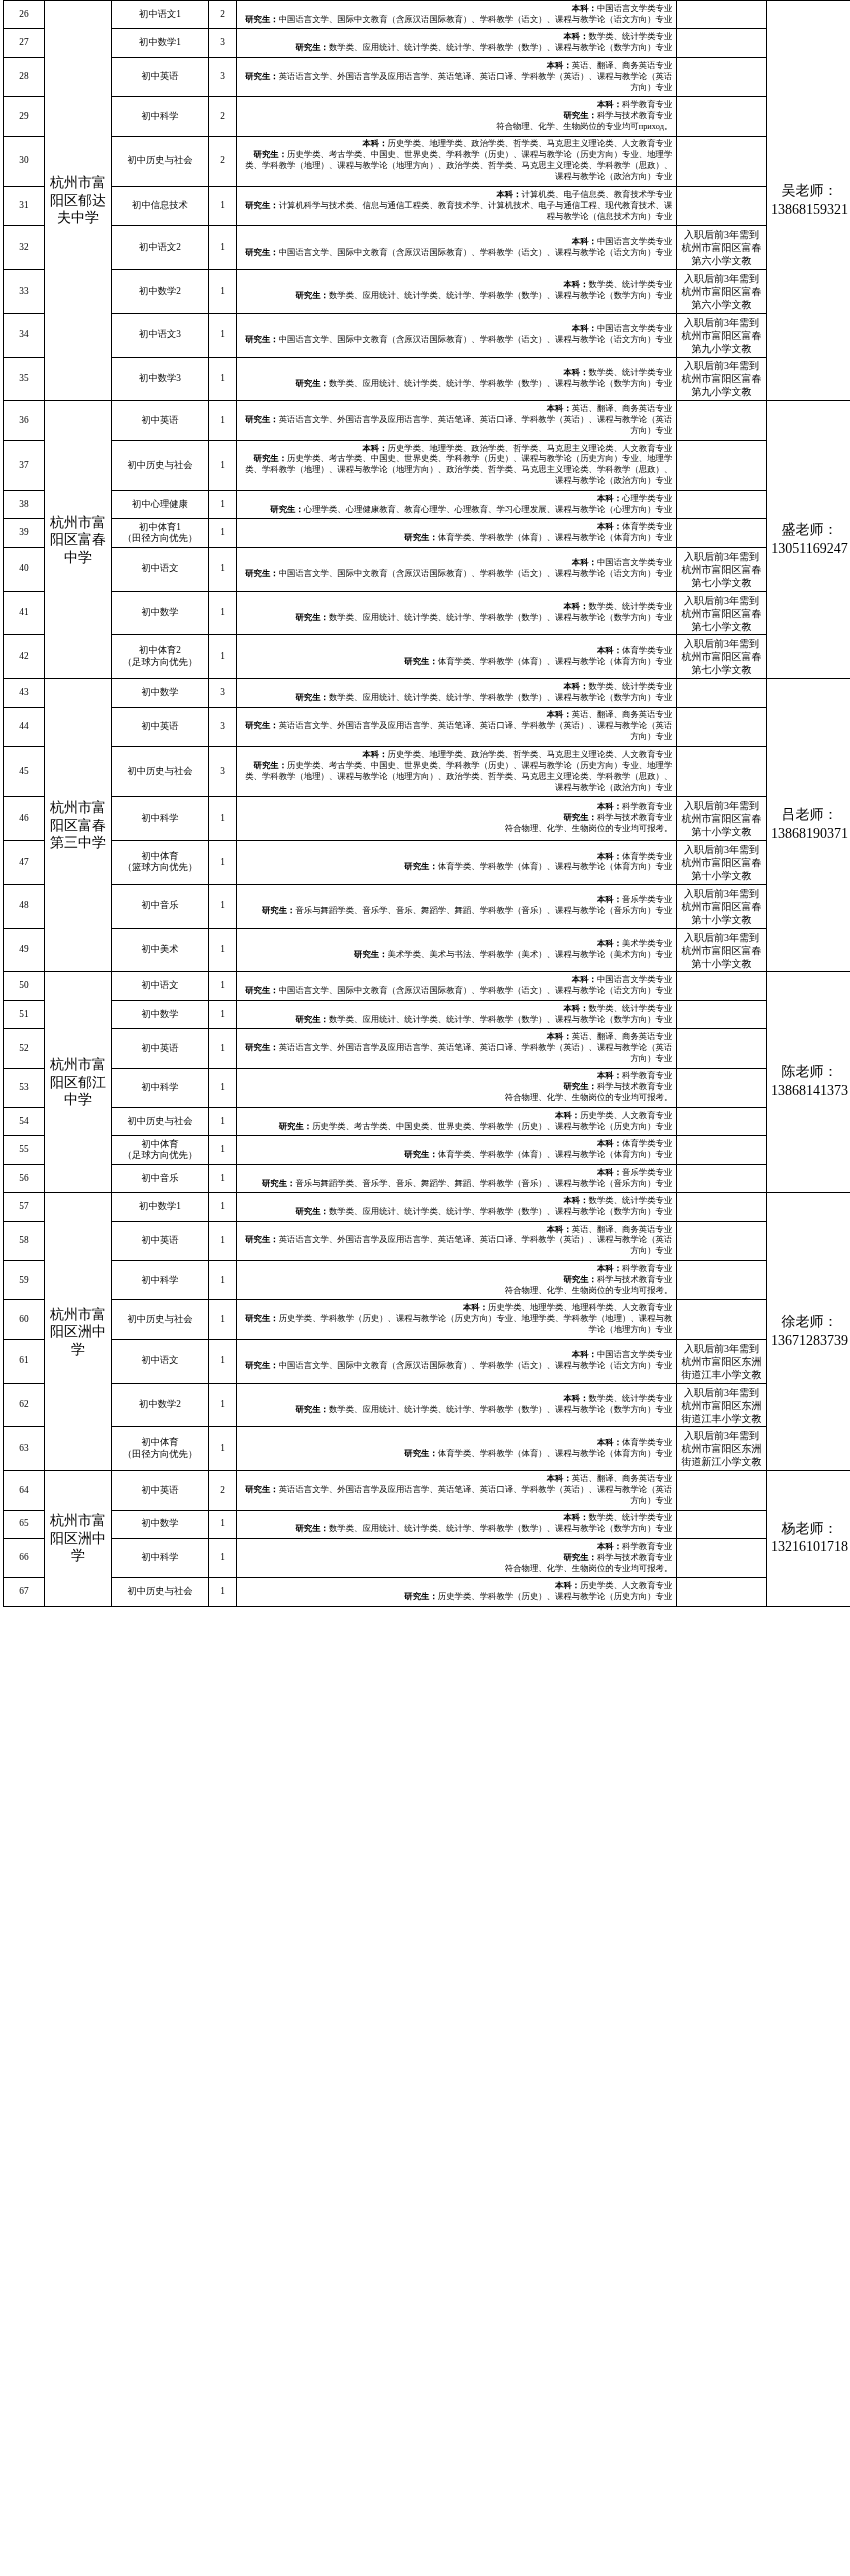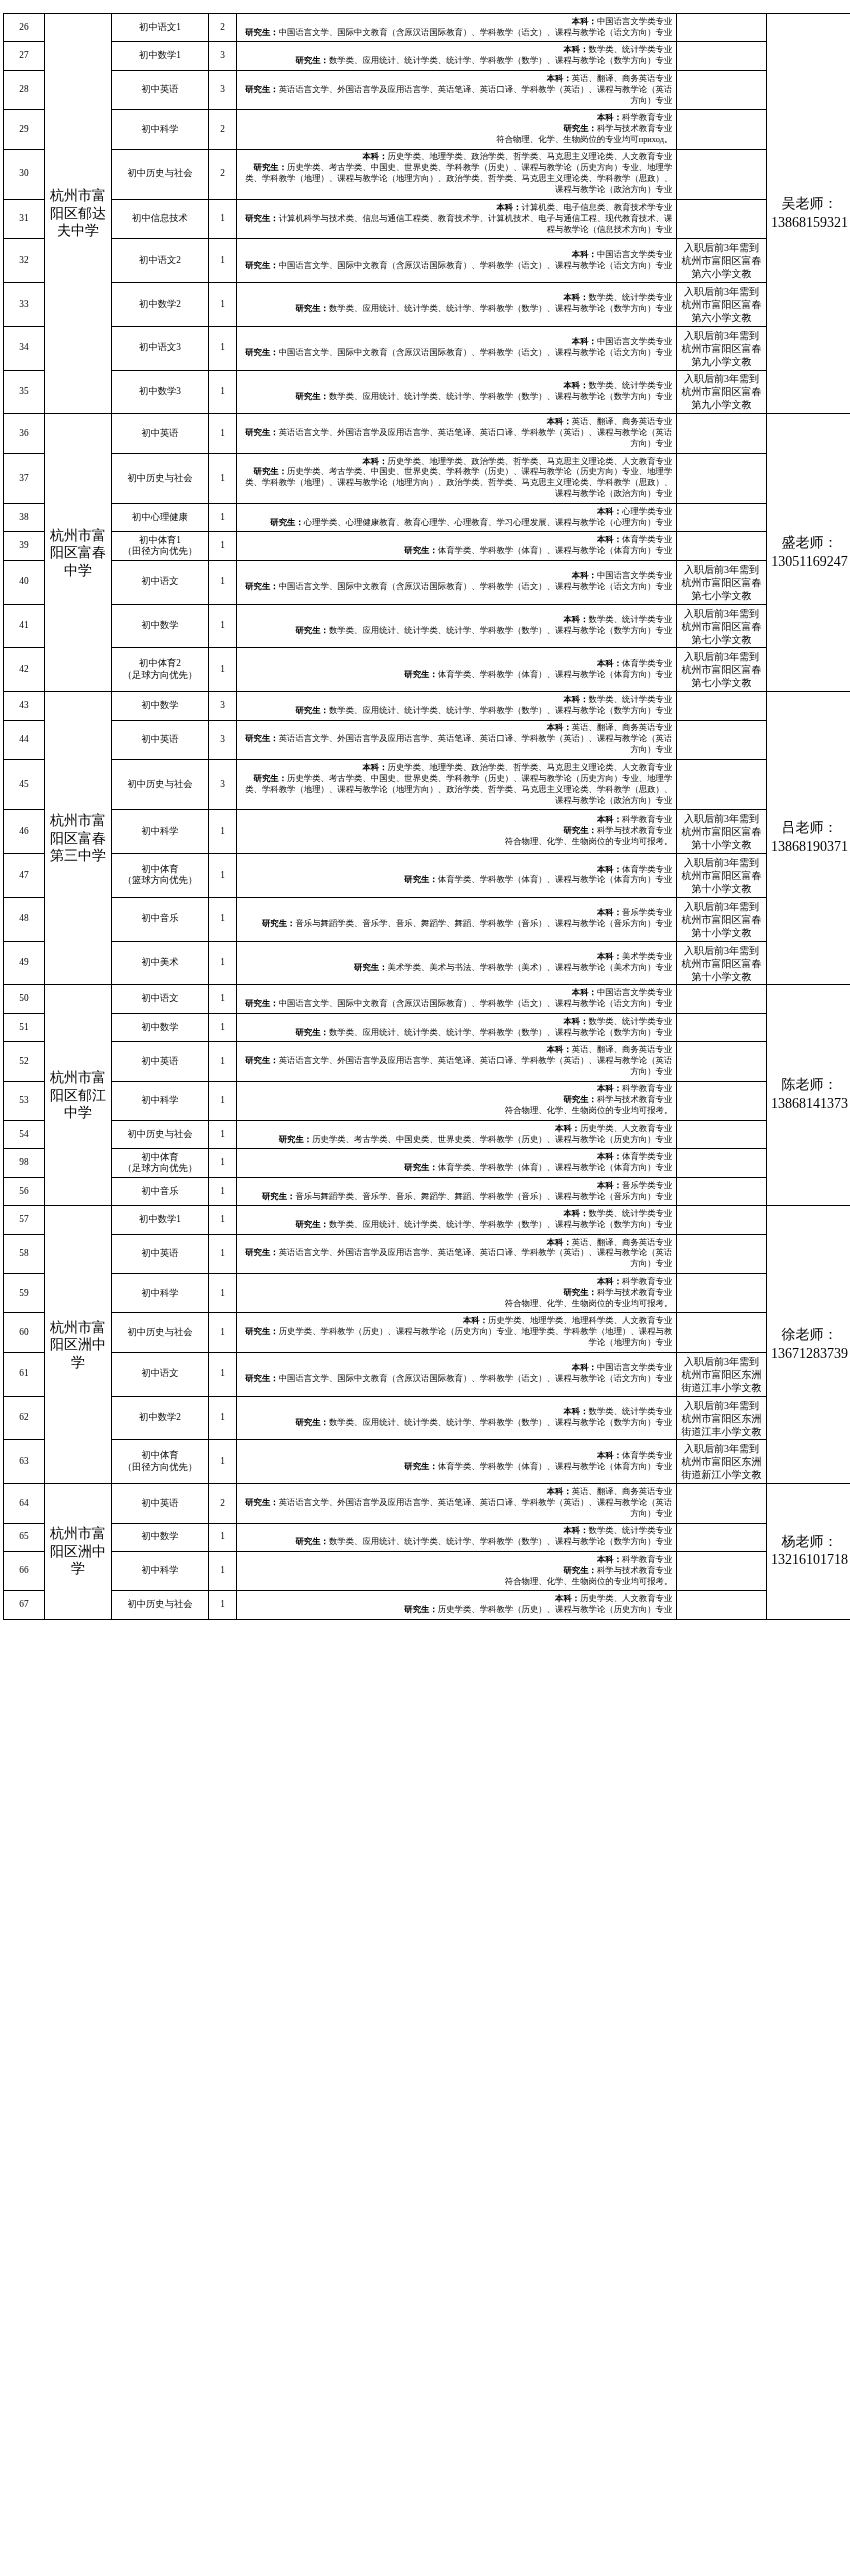--- a/index.html
+++ b/index.html
@@ -1,17 +1,17 @@
 <!DOCTYPE html>
 <html style="font-size:15px"><head>
 <meta charset="utf-8">
 <style>
   html,body{margin:0;padding:0;background:#fff;}
   body{font-family:"Liberation Serif","DejaVu Serif",serif;color:#000;}
-  #sheet{width:844px;margin:13px auto;}
+  #sheet{width:844px;margin:0 auto;}
   table{border-collapse:collapse;width:850px;table-layout:fixed;}
   td{border:0.9px solid #000;vertical-align:middle;text-align:center;font-size:9.3px;line-height:1.25;padding:1.9px 1.9px;}
   td.req{text-align:right;font-size:8.4px;line-height:1.3;padding:2.8px 3.7px;}
   td.req b{font-weight:bold;}
   .c-no{width:41px;}
   .c-school{width:67px;}
   .c-post{width:97px;}
   .c-num{width:28px;}
   .c-req{width:auto;}
   .c-note{width:90px;}
@@ -240,21 +240,21 @@
           <td class="note"></td>
         </tr>
         <tr>
           <td>54</td>
           <td>初中历史与社会</td>
           <td>1</td>
           <td class="req"><b>本科：</b>历史学类、人文教育专业<br><b>研究生：</b>历史学类、考古学类、中国史类、世界史类、学科教学（历史）、课程与教学论（历史方向）专业</td>
           <td class="note"></td>
         </tr>
         <tr>
-          <td>98</td>
+          <td>55</td>
           <td>初中体育<br>（足球方向优先）</td>
           <td>1</td>
           <td class="req"><b>本科：</b>体育学类专业<br><b>研究生：</b>体育学类、学科教学（体育）、课程与教学论（体育方向）专业</td>
           <td class="note"></td>
         </tr>
         <tr>
           <td>56</td>
           <td>初中音乐</td>
           <td>1</td>
           <td class="req"><b>本科：</b>音乐学类专业<br><b>研究生：</b>音乐与舞蹈学类、音乐学、音乐、舞蹈学、舞蹈、学科教学（音乐）、课程与教学论（音乐方向）专业</td>

